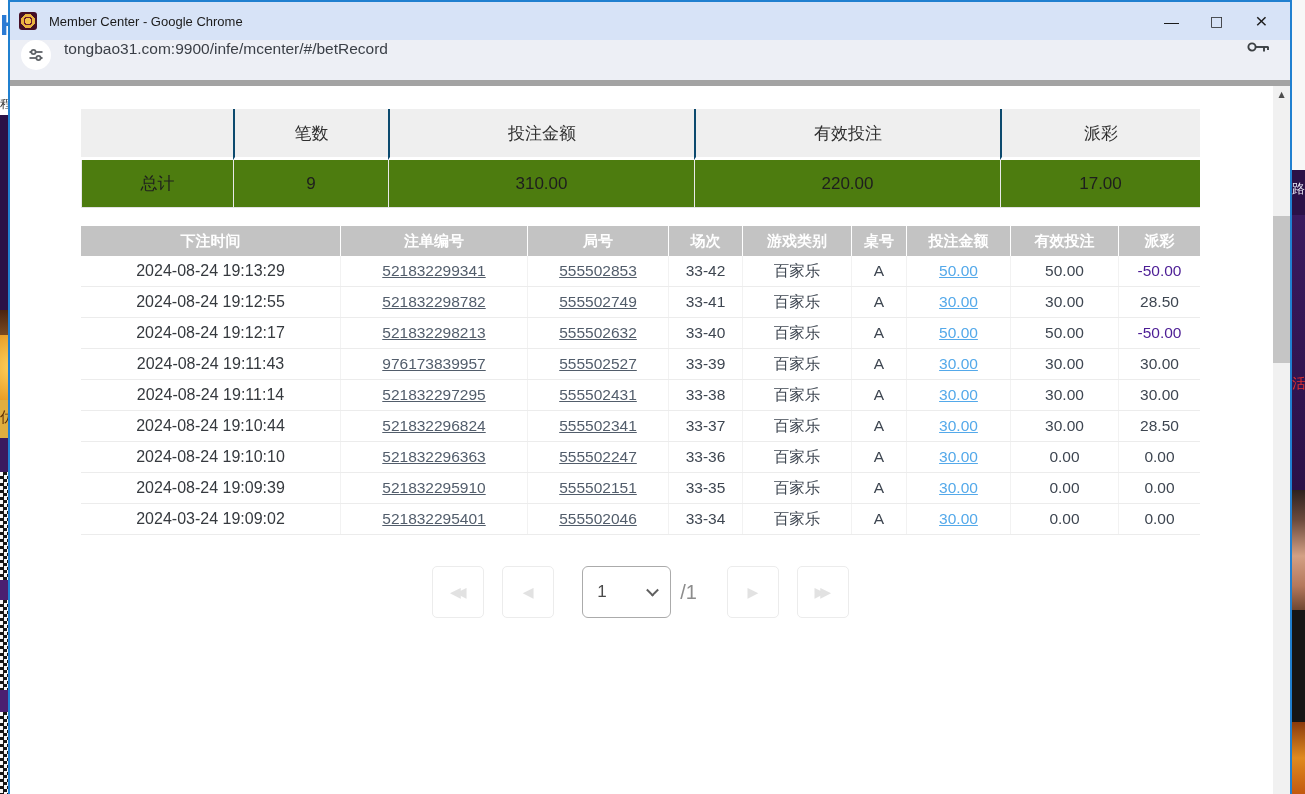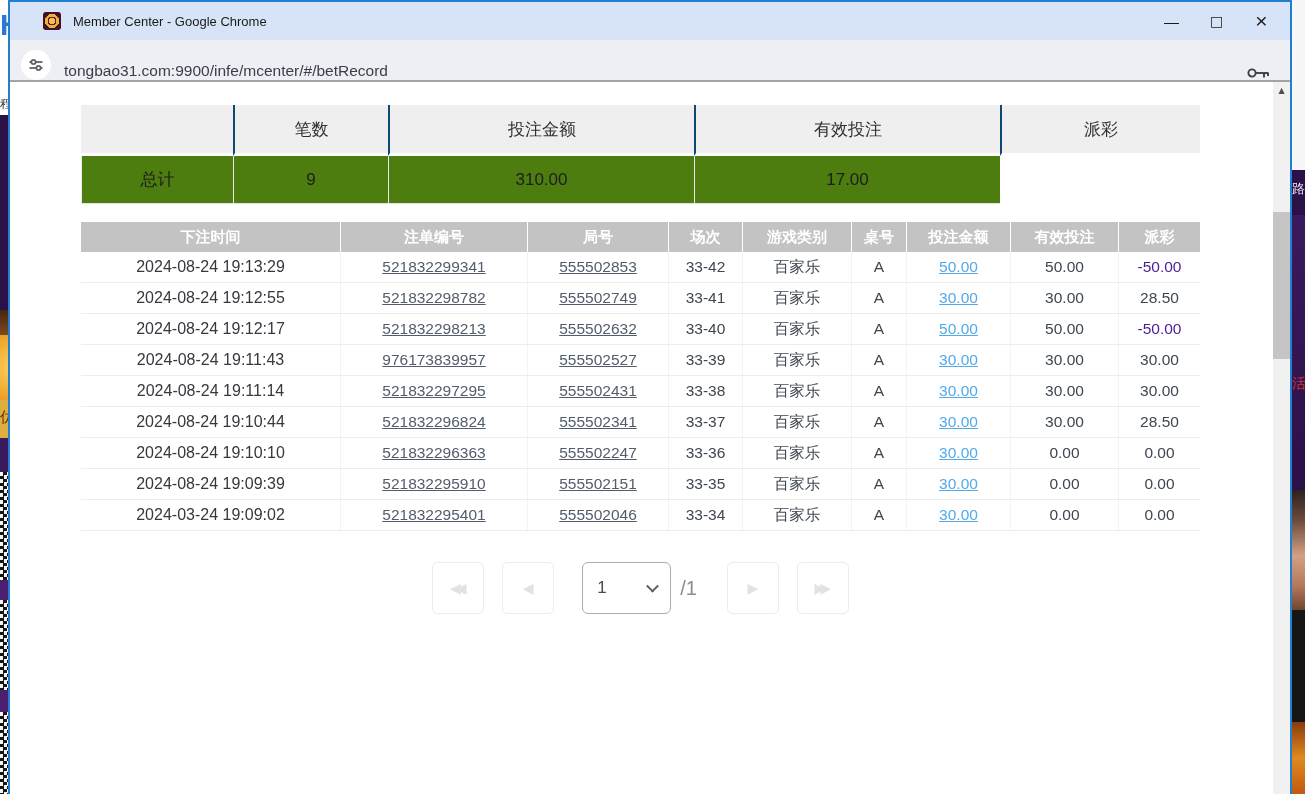--- a/index.html
+++ b/index.html
@@ -11,31 +11,31 @@
   .strip.left{left:0;width:8px;}
   .strip.right{left:1292px;width:13px;}
   .seg{position:absolute;left:0;width:100%;}
   .checker{background:repeating-conic-gradient(#151515 0% 25%,#F5F5F5 0% 50%) 0 0/7px 7px;}
   .frag{position:absolute;white-space:nowrap;}
 
   
   .win{position:absolute;left:8px;top:0;width:1284px;height:794px;box-sizing:border-box;
        border:2px solid #2080D0;border-bottom:none;display:flex;flex-direction:column;background:#fff;}
 
-  .titlebar{height:38px;background:#D7E3F7;display:flex;align-items:center;flex:0 0 auto;padding-left:24px;}
+  .titlebar{height:38px;background:#D7E3F7;display:flex;align-items:center;flex:0 0 auto;}
   .favicon{width:18px;height:18px;margin:0 12px 0 9px;border-radius:3px;flex:0 0 auto;
            background:radial-gradient(circle at 50% 50%,#F3C14B 0 3px,#6B1830 3px 4.5px,#E8B23F 4.5px 7px,#450F26 7px);}
   .title{font-size:13px;color:#1B1B1B;}
   .controls{margin-left:auto;display:flex;height:100%;}
   .ctrl{width:45px;height:100%;display:flex;align-items:center;justify-content:center;color:#1B1B1B;cursor:default;}
   .ctrl.min{font-size:15px;}
   .ctrl.max{font-size:14px;font-family:"DejaVu Sans",sans-serif;}
   .ctrl.close{font-size:21px;margin-right:6px;}
 
-  .urlbar{height:40px;background:#EDEFF5;border-bottom:2px solid #a3a3a3;display:flex;align-items:flex-end;flex:0 0 auto;}
+  .urlbar{height:40px;background:#EDEFF5;border-bottom:6px solid #a3a3a3;display:flex;align-items:flex-start;flex:0 0 auto;}
   .tune-btn{width:30px;height:30px;margin-left:11px;border-radius:50%;background:#fff;display:flex;
             align-items:center;justify-content:center;flex:0 0 auto;}
   .url-text{margin-left:13px;font-size:15.5px;color:#3A3F47;}
   .key-wrap{margin-left:auto;margin-right:20px;display:flex;align-items:center;}
 
   .content{position:relative;flex:1;background:#fff;overflow:hidden;}
 
   
   .scrollbar{position:absolute;top:0;right:0;bottom:0;width:17px;background:#F1F1F1;}
   .scroll-up{height:17px;display:flex;align-items:center;justify-content:center;
@@ -156,20 +156,21 @@
 
         <div class="sumgrid">
           <div class="sh"></div>
           <div class="sh">笔数</div>
           <div class="sh">投注金额</div>
           <div class="sh">有效投注</div>
           <div class="sh">派彩</div>
           <div class="sb">总计</div>
           <div class="sb">9</div>
           <div class="sb">310.00</div>
+          <div class="sb">220.00</div>
           <div class="sb">17.00</div>
         </div>
 
         <div class="tbl">
           <div class="trow head">
             <div class="th">下注时间</div>
             <div class="th">注单编号</div>
             <div class="th">局号</div>
             <div class="th">场次</div>
             <div class="th">游戏类别</div>

